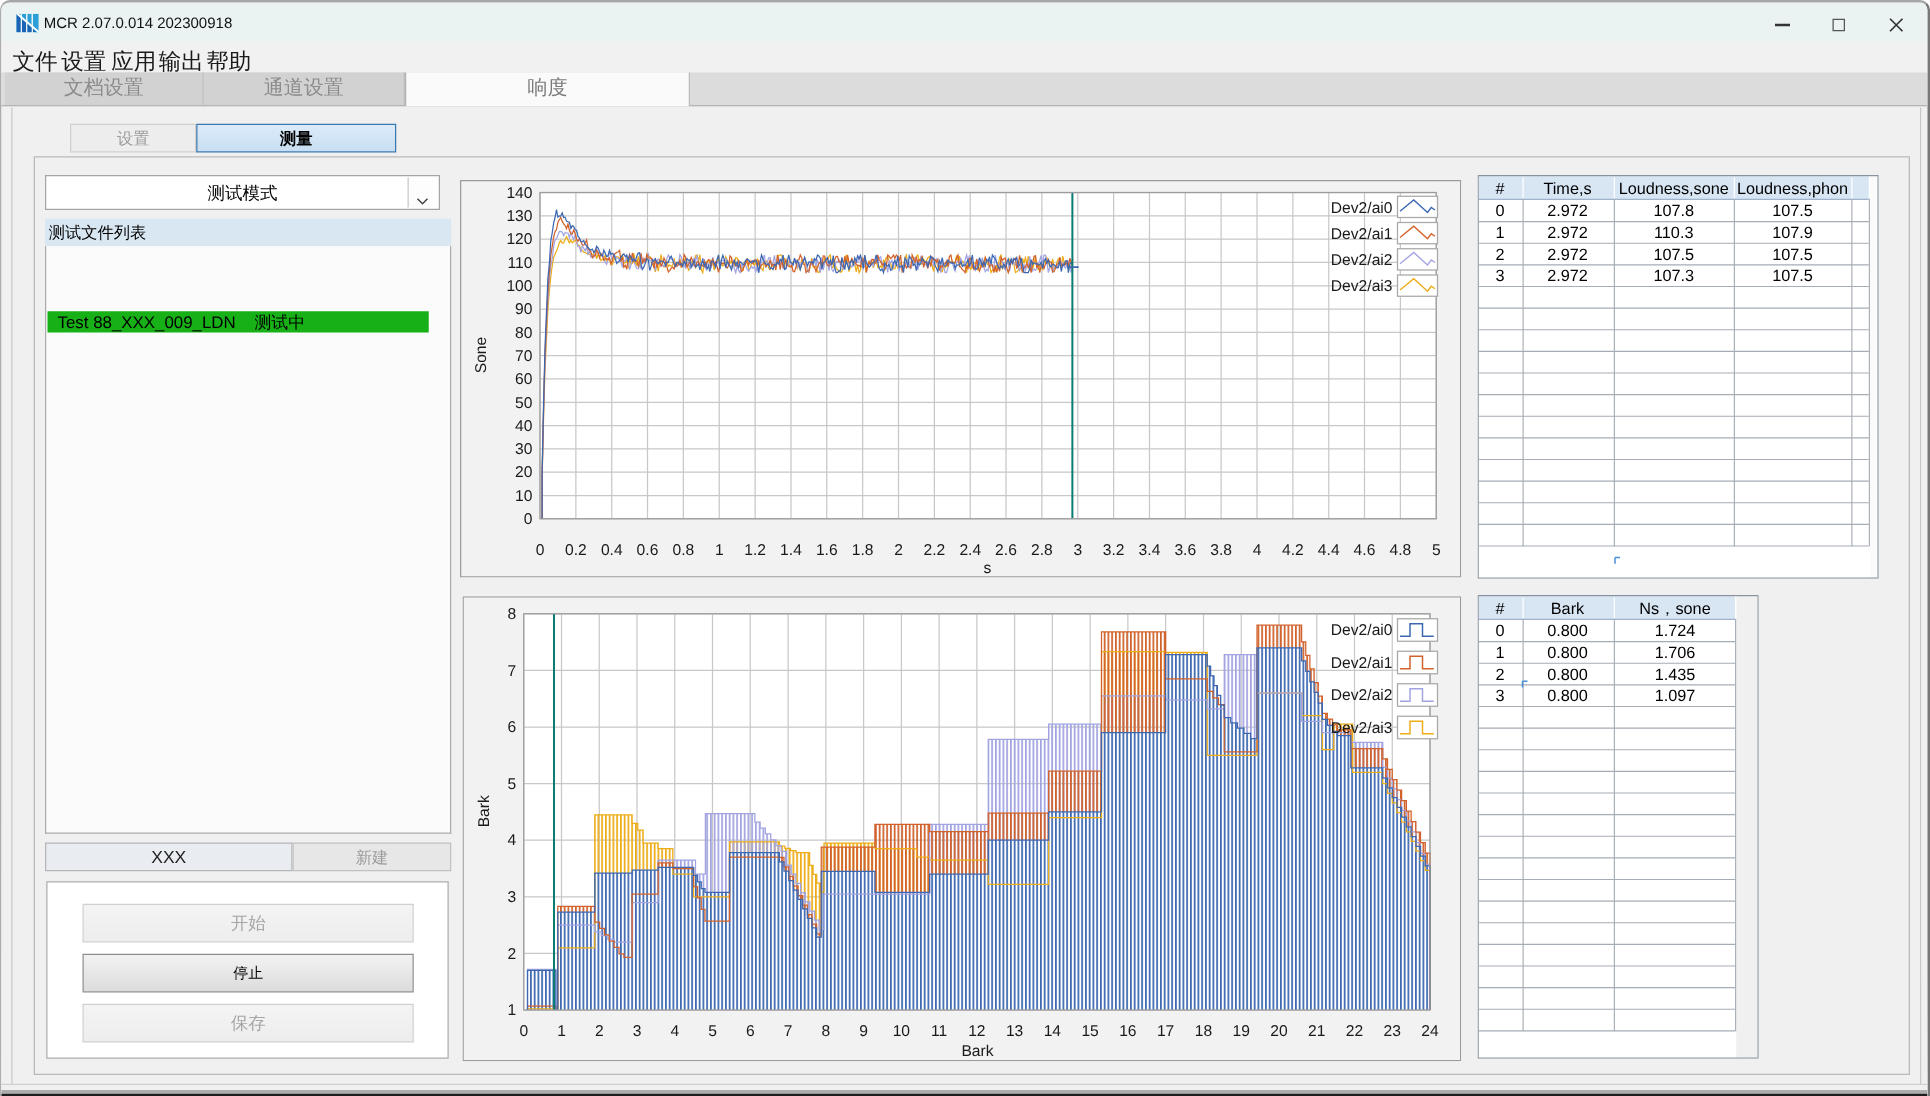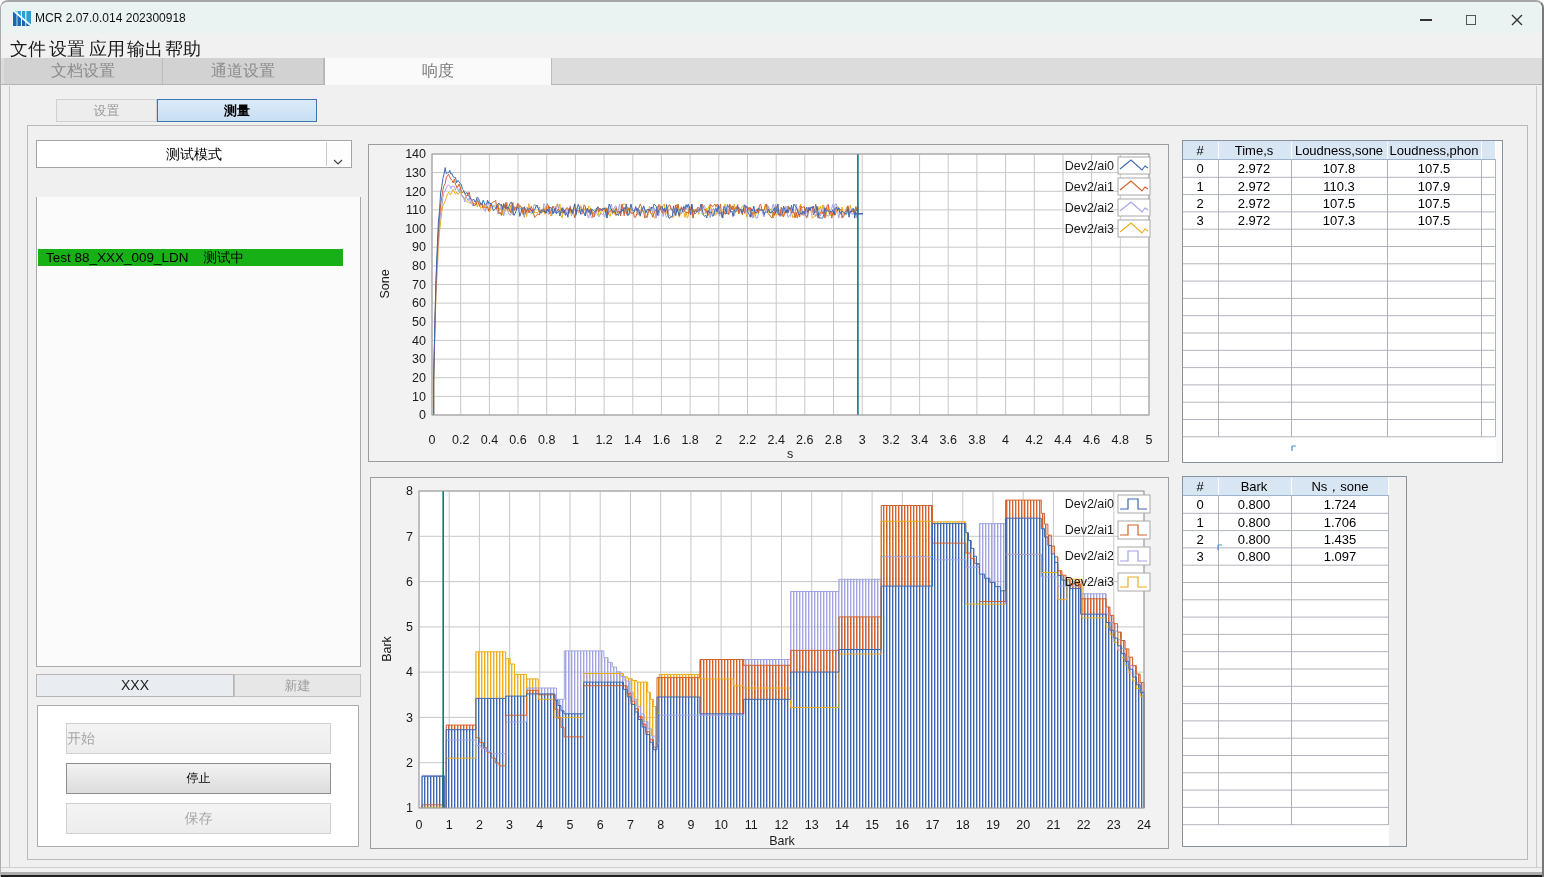--- a/index.html
+++ b/index.html
@@ -66,27 +66,28 @@
   <div class="abs pagepanel"></div>
 
   <div class="abs" style="left:35px;top:138px;width:316px;height:28px;background:#FFFFFF;border:1px solid #A5A5A5;">
     <div class="abs" style="left:0;top:0;width:100%;text-align:center;line-height:26px;font-size:14px;color:#000;">测试模式</div>
     <div class="abs" style="right:1px;top:1px;width:24px;height:24px;background:#FDFDFD;border-left:1px solid #C8C8C8;">
       <div class="abs" style="left:6px;top:9px;"><svg width="10" height="6" viewBox="0 0 10 6">
             <path d="M1 1 L5 5 L9 1" stroke="#444" stroke-width="1.2" fill="none"></path>
           </svg></div>
     </div>
   </div>
+  <div class="abs" style="left:35px;top:173px;width:325px;height:22px;background:#D9E7F3;font-size:13px;color:#000;line-height:22px;"><span style="margin-left:3px;">测试文件列表</span></div>
   <div class="abs" style="left:35px;top:195px;width:325px;height:470px;background:#FBFBFB;border:1px solid #ABABAB;border-top:none;">
     <div class="abs grn" style="left:1px;top:4px;width:305px;height:17px;font-size:13.5px;line-height:17px;margin-top:48px;"><span style="margin-left:8px;">Test 88_XXX_009_LDN&nbsp;&nbsp;&nbsp;&nbsp;测试中</span></div>
   </div>
   <div class="abs" style="left:35px;top:672px;width:198px;height:23px;background:#E9EDF2;border:1px solid #B5B5B5;text-align:center;line-height:21px;font-size:14px;color:#222;">XXX</div>
   <div class="abs" style="left:233px;top:672px;width:127px;height:23px;background:#E7E7E7;border:1px solid #C2C2C2;text-align:center;line-height:21px;font-size:13px;color:#9B9B9B;">新建</div>
   <div class="abs" style="left:36px;top:703px;width:322px;height:142px;background:#FFFFFF;border:1px solid #ABABAB;">
-    <div class="abs" style="left:28px;top:17px;width:265px;height:31px;background:linear-gradient(#F4F4F4,#EDEDED);border:1px solid #CFCFCF;text-align:left;line-height:29px;font-size:14px;color:#A6A6A6;">开始</div>
+    <div class="abs" style="left:28px;top:17px;width:265px;height:31px;background:linear-gradient(#F4F4F4,#EDEDED);border:1px solid #CFCFCF;text-align:center;line-height:29px;font-size:14px;color:#A6A6A6;">开始</div>
     <div class="abs" style="left:28px;top:57px;width:265px;height:31px;background:linear-gradient(#F2F2F2,#DCDCDC);border:1px solid #8E8E8E;text-align:center;line-height:29px;font-size:12px;color:#000;">停止</div>
     <div class="abs" style="left:28px;top:97px;width:265px;height:31px;background:linear-gradient(#F4F4F4,#EDEDED);border:1px solid #CFCFCF;text-align:center;line-height:29px;font-size:14px;color:#A6A6A6;">保存</div>
   </div>
 
   <div class="abs chartpanel" style="left:367px;top:142px;width:801px;height:318px;"><svg width="801" height="318" font-family="Liberation Sans, sans-serif" font-size="12.5" fill="#1a1a1a">
         <rect x="0.5" y="0.5" width="800" height="317" fill="#F2F2F2" stroke="#9C9C9C"></rect>
         <rect x="64" y="10" width="717" height="261" fill="#FFFFFF"></rect>
         <path d="M64.0 10V271 M92.7 10V271 M121.4 10V271 M150.0 10V271 M178.7 10V271 M207.4 10V271 M236.1 10V271 M264.8 10V271 M293.4 10V271 M322.1 10V271 M350.8 10V271 M379.5 10V271 M408.2 10V271 M436.8 10V271 M465.5 10V271 M494.2 10V271 M522.9 10V271 M551.6 10V271 M580.2 10V271 M608.9 10V271 M637.6 10V271 M666.3 10V271 M695.0 10V271 M723.6 10V271 M752.3 10V271 M781.0 10V271 M64 271.0H781 M64 252.4H781 M64 233.7H781 M64 215.1H781 M64 196.4H781 M64 177.8H781 M64 159.1H781 M64 140.5H781 M64 121.9H781 M64 103.2H781 M64 84.6H781 M64 65.9H781 M64 47.3H781 M64 28.6H781 M64 10.0H781" stroke="#C8C8C8" fill="none" stroke-width="1"></path>
         <polyline fill="none" stroke="#EDAD18" stroke-width="1" points="65.7,271.0 65.7,238.0 66.9,187.7 68.0,150.4 69.2,127.3 70.3,103.8 71.5,88.4 72.6,77.6 73.8,68.2 74.9,61.7 76.0,59.6 77.2,56.8 78.3,53.9 79.5,50.1 80.6,48.3 81.8,50.4 82.9,50.3 84.1,47.4 85.2,45.3 86.4,47.9 87.5,50.3 88.7,48.0 89.8,50.2 91.0,49.2 92.1,47.8 93.3,49.9 94.4,52.4 95.5,52.3 96.7,55.8 97.8,56.3 99.0,57.8 100.1,57.9 101.3,58.9 102.4,58.9 103.6,59.7 104.7,59.2 105.9,59.4 107.0,59.3 108.2,57.0 109.3,63.1 110.5,59.0 111.6,61.3 112.8,64.5 113.9,63.3 115.1,62.6 116.2,60.3 117.3,64.5 118.5,63.2 119.6,63.1 120.8,67.3 121.9,67.6 123.1,63.8 124.2,62.5 125.4,61.4 126.5,61.6 127.7,62.3 128.8,63.6 130.0,60.2 131.1,66.5 132.3,66.1 133.4,64.2 134.6,70.6 135.7,62.5 136.8,67.4 138.0,66.5 139.1,58.6 140.3,66.4 141.4,67.9 142.6,61.1 143.7,68.3 144.9,68.3 146.0,65.0 147.2,64.2 148.3,63.5 149.5,64.1 150.6,60.8 151.8,61.0 152.9,62.6 154.1,67.6 155.2,69.4 156.3,73.6 157.5,66.4 158.6,73.0 159.8,65.5 160.9,59.7 162.1,68.2 163.2,69.6 164.4,69.3 165.5,64.6 166.7,69.1 167.8,68.0 169.0,69.0 170.1,68.4 171.3,62.7 172.4,68.9 173.6,67.2 174.7,66.0 175.9,63.5 177.0,70.3 178.1,64.0 179.3,64.4 180.4,63.0 181.6,65.4 182.7,72.2 183.9,70.9 185.0,65.3 186.2,66.3 187.3,66.9 188.5,60.6 189.6,59.9 190.8,64.8 191.9,59.9 193.1,71.8 194.2,74.1 195.4,66.2 196.5,67.6 197.6,65.1 198.8,64.6 199.9,66.5 201.1,64.4 202.2,65.6 203.4,72.0 204.5,67.8 205.7,66.6 206.8,60.4 208.0,68.9 209.1,67.6 210.3,68.7 211.4,68.0 212.6,61.5 213.7,63.9 214.9,67.7 216.0,66.7 217.2,64.2 218.3,69.6 219.4,68.8 220.6,62.1 221.7,62.4 222.9,65.7 224.0,68.3 225.2,68.0 226.3,72.8 227.5,65.5 228.6,65.4 229.8,66.0 230.9,71.3 232.1,70.9 233.2,66.5 234.4,65.9 235.5,68.4 236.7,65.7 237.8,63.3 238.9,68.2 240.1,69.3 241.2,70.8 242.4,72.4 243.5,65.9 244.7,64.9 245.8,65.1 247.0,70.6 248.1,71.9 249.3,68.8 250.4,69.1 251.6,67.3 252.7,69.6 253.9,65.5 255.0,60.2 256.2,60.0 257.3,60.0 258.5,64.5 259.6,63.0 260.7,67.1 261.9,63.8 263.0,67.3 264.2,68.9 265.3,69.9 266.5,65.5 267.6,65.6 268.8,65.9 269.9,70.7 271.1,67.7 272.2,72.4 273.4,63.5 274.5,66.4 275.7,66.1 276.8,67.1 278.0,72.7 279.1,73.7 280.2,69.3 281.4,62.5 282.5,69.5 283.7,70.3 284.8,68.3 286.0,73.4 287.1,74.1 288.3,70.8 289.4,68.4 290.6,68.9 291.7,62.2 292.9,66.1 294.0,65.5 295.2,60.9 296.3,60.0 297.5,70.4 298.6,69.5 299.7,63.7 300.9,70.9 302.0,71.5 303.2,73.1 304.3,73.8 305.5,73.2 306.6,68.4 307.8,63.0 308.9,60.3 310.1,64.9 311.2,73.3 312.4,69.3 313.5,69.0 314.7,66.4 315.8,67.3 317.0,73.5 318.1,67.6 319.3,74.1 320.4,71.8 321.5,67.5 322.7,65.9 323.8,61.1 325.0,73.5 326.1,67.9 327.3,64.9 328.4,67.5 329.6,64.9 330.7,70.3 331.9,65.8 333.0,64.7 334.2,69.8 335.3,70.3 336.5,68.8 337.6,69.9 338.8,64.3 339.9,65.5 341.0,61.9 342.2,61.2 343.3,65.0 344.5,67.1 345.6,70.4 346.8,71.0 347.9,71.1 349.1,67.1 350.2,70.2 351.4,67.8 352.5,66.6 353.7,68.7 354.8,68.2 356.0,62.3 357.1,60.0 358.3,67.6 359.4,67.9 360.6,68.6 361.7,68.5 362.8,62.1 364.0,63.0 365.1,61.3 366.3,60.0 367.4,66.3 368.6,67.5 369.7,67.0 370.9,63.4 372.0,66.2 373.2,64.5 374.3,62.1 375.5,61.3 376.6,63.6 377.8,68.8 378.9,73.1 380.1,65.0 381.2,64.8 382.3,69.6 383.5,69.7 384.6,69.5 385.8,73.8 386.9,68.3 388.1,70.2 389.2,69.1 390.4,65.1 391.5,66.8 392.7,65.0 393.8,64.9 395.0,66.2 396.1,66.6 397.3,60.3 398.4,65.5 399.6,60.8 400.7,68.3 401.9,64.9 403.0,65.7 404.1,69.2 405.3,74.1 406.4,63.7 407.6,70.1 408.7,71.4 409.9,68.0 411.0,67.1 412.2,66.1 413.3,67.6 414.5,72.5 415.6,65.7 416.8,69.8 417.9,67.1 419.1,65.0 420.2,62.2 421.4,66.3 422.5,67.9 423.6,68.1 424.8,73.9 425.9,71.9 427.1,72.2 428.2,72.8 429.4,68.3 430.5,68.5 431.7,61.9 432.8,60.1 434.0,71.5 435.1,68.0 436.3,70.9 437.4,66.3 438.6,66.3 439.7,63.5 440.9,64.8 442.0,63.6 443.1,67.0 444.3,74.1 445.4,73.5 446.6,72.1 447.7,70.4 448.9,71.7 450.0,62.8 451.2,66.3 452.3,62.2 453.5,66.7 454.6,61.1 455.8,69.4 456.9,65.7 458.1,71.3 459.2,66.8 460.4,61.4 461.5,71.0 462.7,71.4 463.8,67.6 464.9,67.9 466.1,72.2 467.2,64.6 468.4,66.1 469.5,62.2 470.7,64.4 471.8,70.3 473.0,69.8 474.1,63.0 475.3,70.7 476.4,69.9 477.6,65.8 478.7,63.1 479.9,62.8 481.0,70.9 482.2,60.9 483.3,65.7 484.4,66.6 485.6,66.9 486.7,67.8 487.9,70.7 489.0,69.4 490.2,63.1"></polyline>
         <polyline fill="none" stroke="#A2A4E2" stroke-width="1" points="65.7,271.0 65.7,236.8 66.9,184.4 68.0,145.4 69.2,116.0 70.3,96.6 71.5,80.4 72.6,68.7 73.8,63.2 74.9,53.3 76.0,48.3 77.2,46.8 78.3,44.2 79.5,41.3 80.6,41.1 81.8,41.8 82.9,44.6 84.1,42.0 85.2,42.3 86.4,42.5 87.5,46.2 88.7,41.9 89.8,44.8 91.0,47.7 92.1,44.0 93.3,48.1 94.4,53.3 95.5,53.2 96.7,58.0 97.8,52.6 99.0,54.7 100.1,56.6 101.3,53.6 102.4,59.2 103.6,56.5 104.7,61.9 105.9,60.8 107.0,62.0 108.2,56.8 109.3,54.7 110.5,59.1 111.6,58.1 112.8,60.3 113.9,59.6 115.1,62.6 116.2,65.9 117.3,67.4 118.5,63.1 119.6,57.8 120.8,60.7 121.9,63.5 123.1,59.2 124.2,61.3 125.4,62.6 126.5,62.7 127.7,64.1 128.8,65.4 130.0,69.8 131.1,64.5 132.3,65.0 133.4,60.7 134.6,65.0 135.7,71.8 136.8,67.7 138.0,60.1 139.1,65.1 140.3,68.5 141.4,70.8 142.6,71.1 143.7,68.5 144.9,70.9 146.0,62.2 147.2,65.8 148.3,65.6 149.5,60.8 150.6,59.1 151.8,64.7 152.9,64.6 154.1,63.2 155.2,66.0 156.3,72.6 157.5,66.1 158.6,63.2 159.8,64.0 160.9,69.0 162.1,68.0 163.2,69.1 164.4,68.5 165.5,62.6 166.7,60.0 167.8,62.2 169.0,63.3 170.1,63.2 171.3,65.7 172.4,66.7 173.6,69.1 174.7,67.7 175.9,59.7 177.0,61.5 178.1,66.3 179.3,68.4 180.4,70.4 181.6,66.7 182.7,65.4 183.9,71.5 185.0,66.7 186.2,68.8 187.3,62.5 188.5,64.9 189.6,60.2 190.8,66.4 191.9,67.8 193.1,66.2 194.2,63.0 195.4,63.7 196.5,70.3 197.6,67.4 198.8,67.0 199.9,68.5 201.1,69.8 202.2,61.7 203.4,66.7 204.5,69.9 205.7,65.7 206.8,66.1 208.0,67.0 209.1,64.2 210.3,64.4 211.4,64.9 212.6,62.9 213.7,64.7 214.9,68.5 216.0,68.8 217.2,69.4 218.3,67.0 219.4,70.8 220.6,74.1 221.7,69.0 222.9,72.4 224.0,74.1 225.2,68.0 226.3,69.8 227.5,66.2 228.6,68.6 229.8,71.5 230.9,72.9 232.1,70.7 233.2,69.2 234.4,70.6 235.5,69.2 236.7,73.2 237.8,68.9 238.9,74.0 240.1,70.0 241.2,65.5 242.4,62.7 243.5,60.0 244.7,70.3 245.8,65.4 247.0,62.2 248.1,62.0 249.3,68.7 250.4,66.1 251.6,60.2 252.7,70.1 253.9,66.3 255.0,62.9 256.2,68.2 257.3,65.3 258.5,70.3 259.6,71.0 260.7,71.2 261.9,67.7 263.0,67.6 264.2,63.8 265.3,69.3 266.5,68.2 267.6,64.0 268.8,64.1 269.9,70.8 271.1,65.9 272.2,68.4 273.4,66.1 274.5,65.7 275.7,62.3 276.8,65.1 278.0,73.0 279.1,73.8 280.2,66.6 281.4,67.8 282.5,63.3 283.7,64.9 284.8,69.0 286.0,63.8 287.1,68.9 288.3,74.1 289.4,62.0 290.6,72.2 291.7,66.4 292.9,63.5 294.0,65.4 295.2,72.5 296.3,65.2 297.5,71.6 298.6,73.2 299.7,70.3 300.9,65.3 302.0,65.4 303.2,63.7 304.3,67.5 305.5,67.8 306.6,71.3 307.8,69.5 308.9,65.7 310.1,67.7 311.2,65.6 312.4,68.6 313.5,69.6 314.7,67.7 315.8,68.0 317.0,65.2 318.1,65.8 319.3,60.5 320.4,65.7 321.5,67.4 322.7,70.9 323.8,68.2 325.0,65.0 326.1,69.0 327.3,67.9 328.4,64.8 329.6,66.8 330.7,68.8 331.9,64.2 333.0,65.8 334.2,65.2 335.3,62.3 336.5,61.5 337.6,66.5 338.8,68.7 339.9,66.6 341.0,67.4 342.2,73.9 343.3,64.7 344.5,66.2 345.6,64.2 346.8,70.3 347.9,63.5 349.1,68.0 350.2,67.7 351.4,72.2 352.5,69.3 353.7,68.6 354.8,68.2 356.0,65.9 357.1,66.5 358.3,63.4 359.4,67.5 360.6,70.7 361.7,68.3 362.8,65.2 364.0,62.1 365.1,62.6 366.3,71.9 367.4,67.3 368.6,61.9 369.7,65.2 370.9,68.3 372.0,66.3 373.2,68.6 374.3,65.3 375.5,66.5 376.6,61.9 377.8,63.6 378.9,68.5 380.1,65.4 381.2,63.2 382.3,67.8 383.5,68.8 384.6,74.1 385.8,66.1 386.9,68.8 388.1,74.1 389.2,74.1 390.4,70.1 391.5,65.3 392.7,66.8 393.8,65.3 395.0,70.4 396.1,72.9 397.3,65.8 398.4,64.9 399.6,66.5 400.7,62.3 401.9,68.9 403.0,69.1 404.1,64.1 405.3,60.0 406.4,64.8 407.6,60.4 408.7,67.0 409.9,65.9 411.0,67.3 412.2,72.8 413.3,68.0 414.5,64.0 415.6,66.6 416.8,67.2 417.9,62.1 419.1,69.9 420.2,73.3 421.4,71.4 422.5,72.7 423.6,64.1 424.8,65.0 425.9,69.5 427.1,70.0 428.2,60.0 429.4,66.9 430.5,69.7 431.7,66.8 432.8,64.7 434.0,65.5 435.1,69.8 436.3,72.0 437.4,66.5 438.6,67.1 439.7,72.9 440.9,64.8 442.0,63.6 443.1,66.8 444.3,67.9 445.4,66.5 446.6,69.3 447.7,72.5 448.9,67.7 450.0,72.3 451.2,67.4 452.3,72.3 453.5,69.1 454.6,68.2 455.8,61.1 456.9,68.9 458.1,72.7 459.2,71.1 460.4,72.3 461.5,70.8 462.7,66.8 463.8,64.2 464.9,60.3 466.1,67.5 467.2,60.0 468.4,60.0 469.5,65.5 470.7,74.1 471.8,69.6 473.0,67.6 474.1,74.1 475.3,69.1 476.4,68.4 477.6,70.3 478.7,65.9 479.9,63.1 481.0,67.5 482.2,66.4 483.3,69.2 484.4,70.5 485.6,67.9 486.7,65.5 487.9,68.5 489.0,74.1 490.2,67.2"></polyline>

